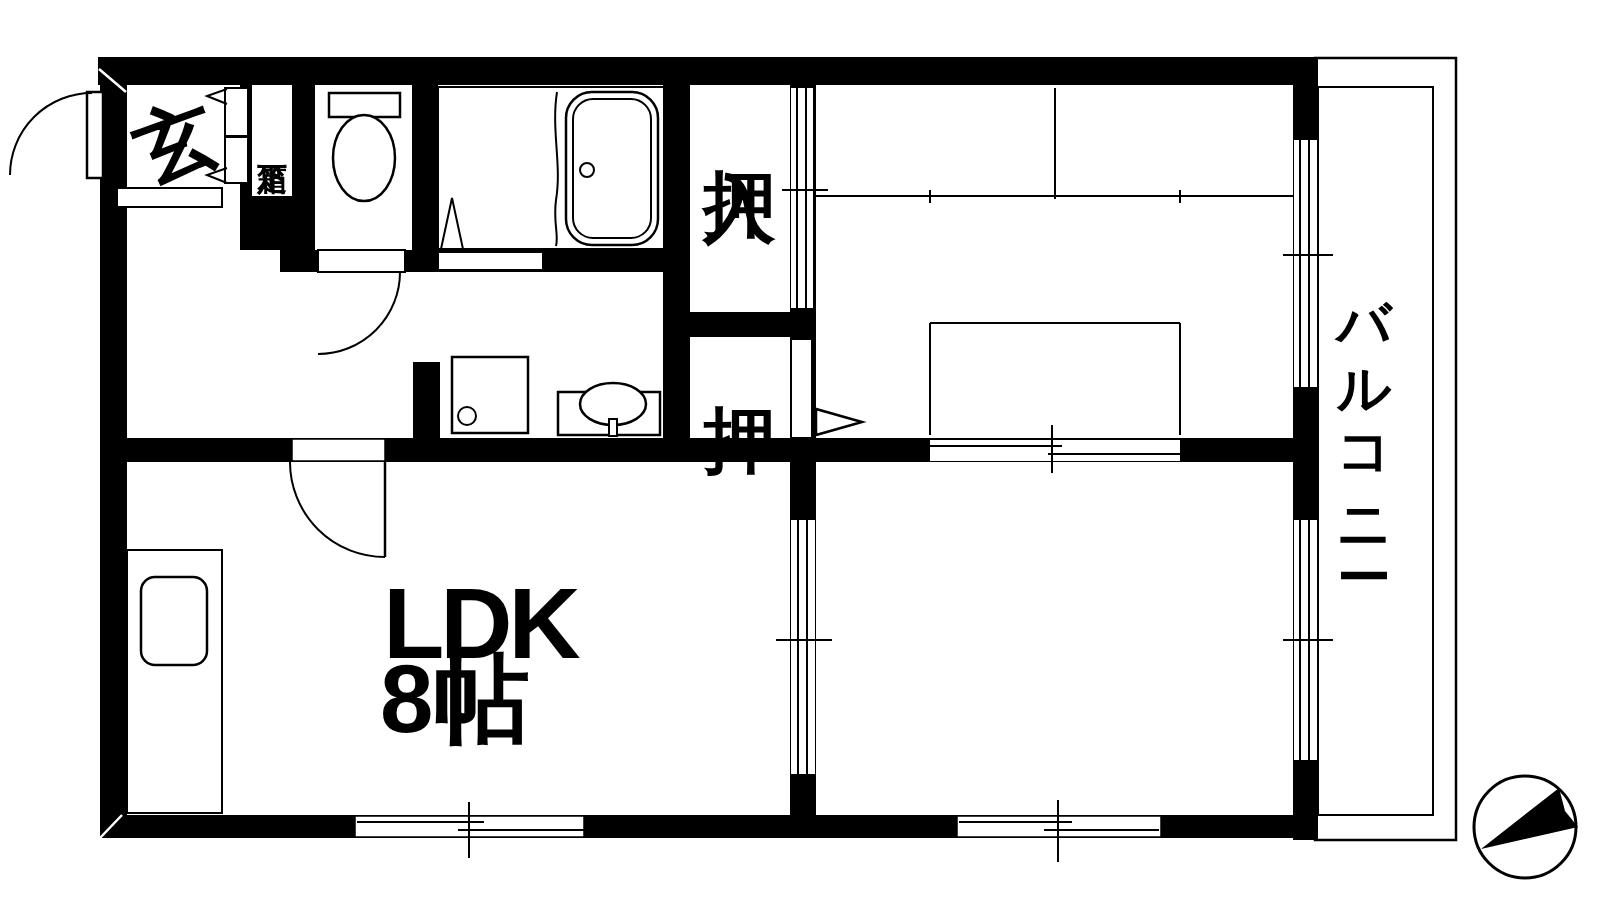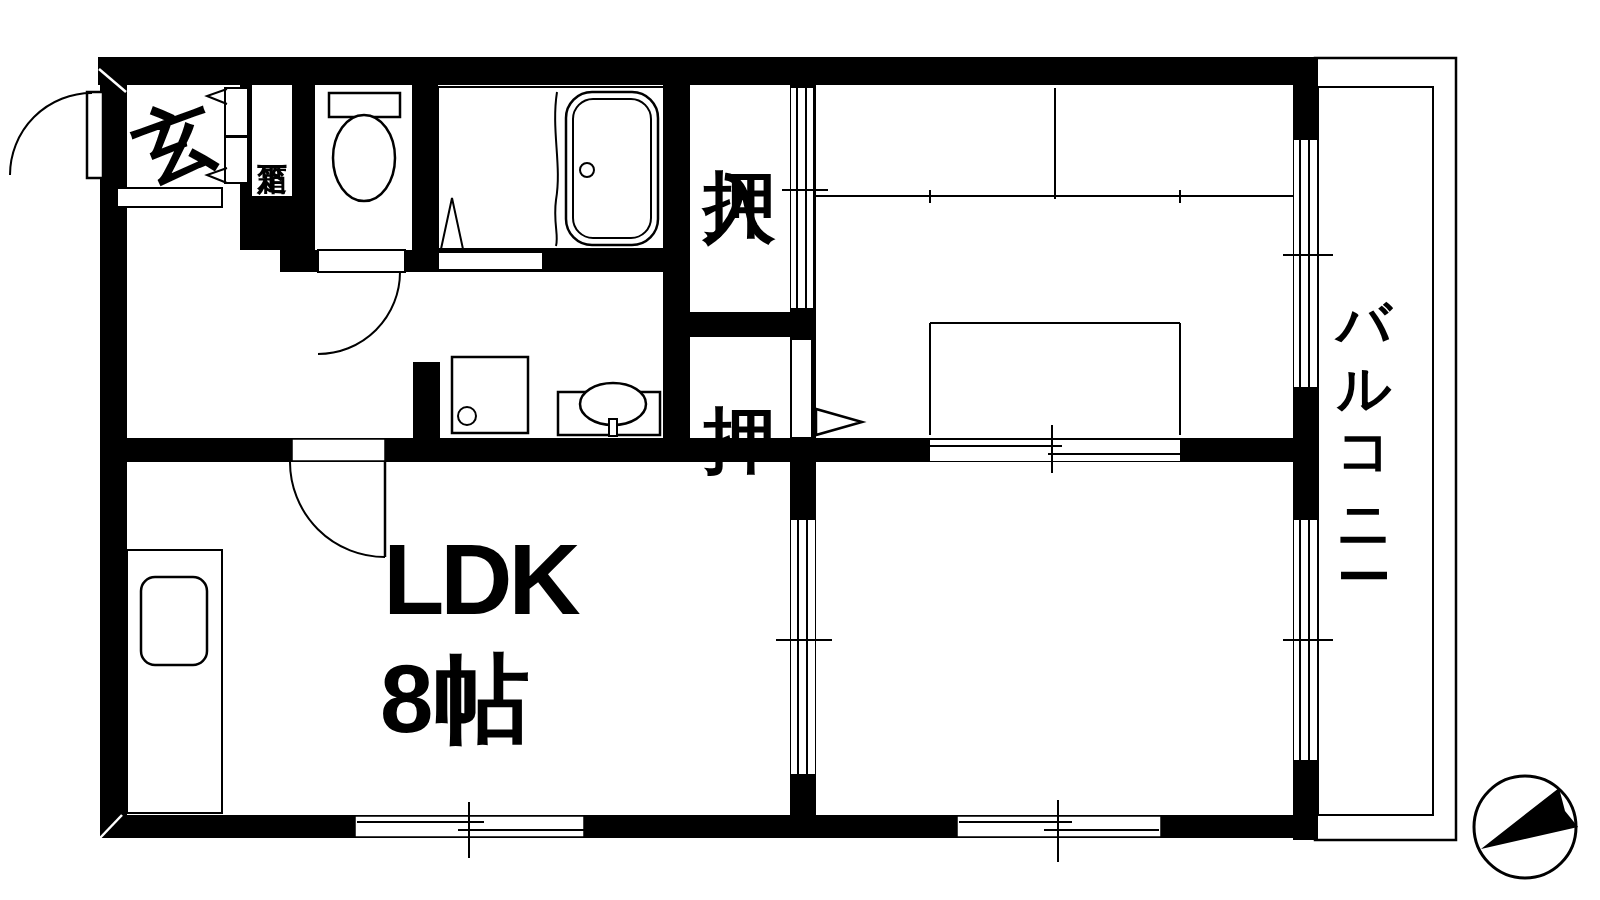--- a/index.html
+++ b/index.html
@@ -5,21 +5,21 @@
   html,body{margin:0;padding:0;background:#ffffff;}
   #stage{
     position:relative;width:1600px;height:900px;background:#ffffff;overflow:hidden;
     font-family:"Liberation Sans","DejaVu Sans",sans-serif;color:#000;
   }
   .wall{position:absolute;background:#000;}
   .label{position:absolute;z-index:30;font-weight:700;line-height:1.02;white-space:nowrap;}
   .vtext{writing-mode:vertical-rl;}
   #svgfx{position:absolute;left:0;top:0;z-index:20;pointer-events:none;}
   .room-label-large{font-size:96px;text-align:center;}
-  #label-ldk{font-size:100px;letter-spacing:-4px;text-align:center;}
+  #label-ldk{font-size:100px;letter-spacing:-4px;text-align:center;margin-top:44px;}
   #label-ldk-size{font-size:96px;text-align:left;}
   #label-genkan{font-size:80px;transform:rotate(-20deg);}
   #shoebox-label{background:#fff;text-align:center;font-size:30px;line-height:1.15;
     display:flex;align-items:center;justify-content:center;}
   #label-oshiire,#label-oshi{font-size:72px;line-height:1.1;}
   #label-balcony{font-size:54px;letter-spacing:10px;}
 </style>
 </head>
 <body>
 

